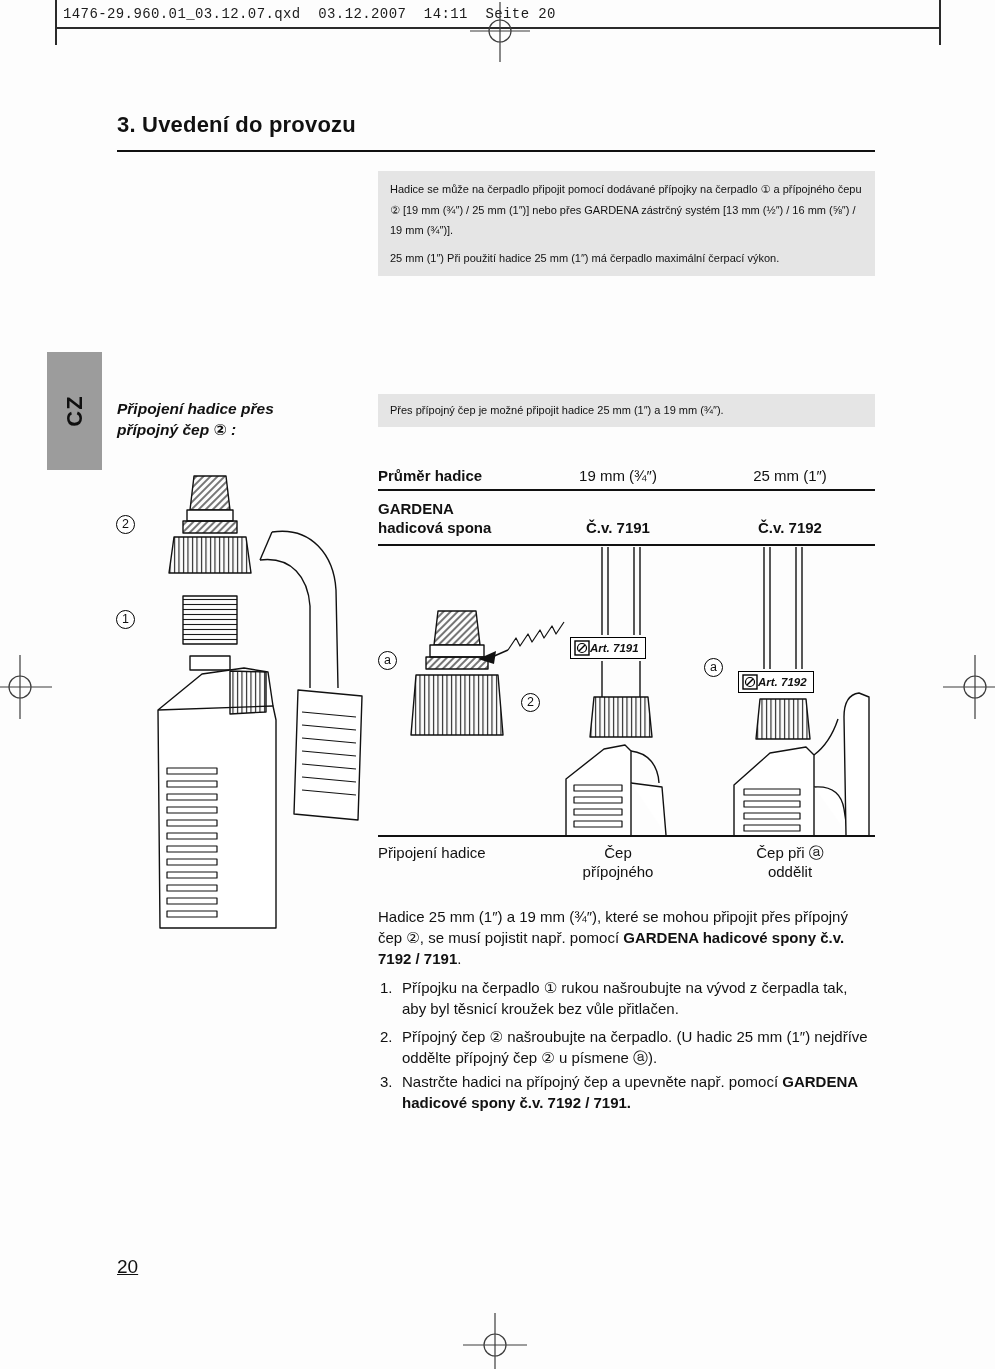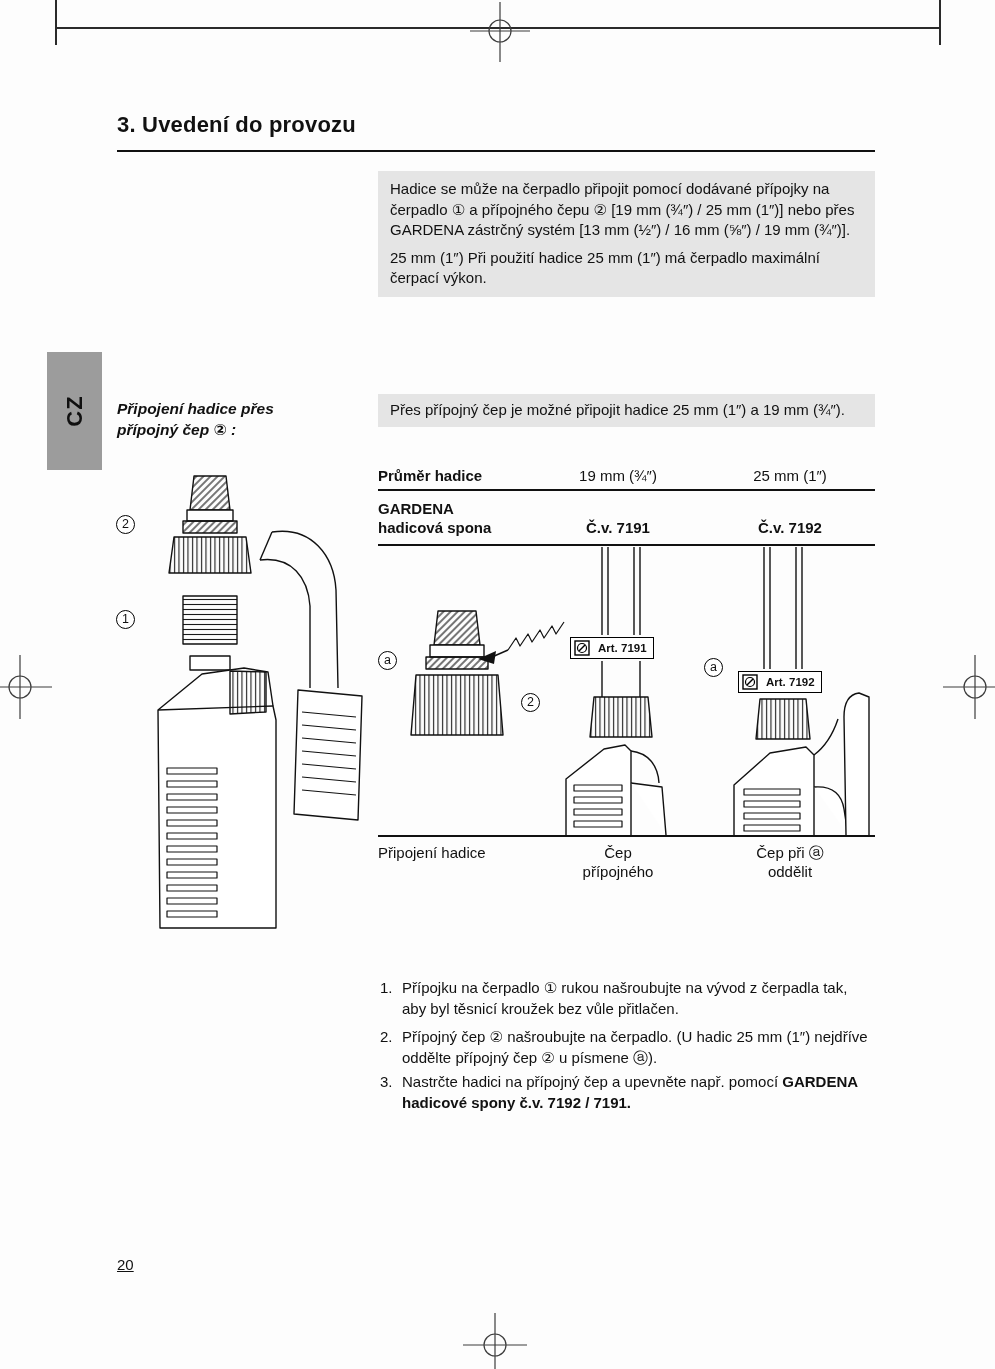--- a/index.html
+++ b/index.html
@@ -16,52 +16,53 @@
   .header-rule { position:absolute; left:55px; top:27px; width:885px; height:1.5px; background:#2a2a2a; }
   .trim { position:absolute; background:#2a2a2a; }
 
   
   .reg { position:absolute; }
   .reg line, .reg circle { stroke:#3c3c3c; stroke-width:1.2; fill:none; }
 
   .section-title { position:absolute; left:117px; top:112px; font-size:22px; font-weight:bold; letter-spacing:.2px; }
   .title-rule { position:absolute; left:117px; top:150px; width:758px; height:2px; background:#111; }
 
-  .gray-box { position:absolute; left:378px; width:497px; background:#e5e5e5; padding:8px 12px; font-size:15px; line-height:20.5px; text-align:left; }
+  .gray-box { position:absolute; left:378px; width:497px; background:#e5e5e5; padding:8px 12px; font-size:11px; line-height:20.5px; text-align:left; }
   .gray-box p + p { margin-top:7px; }
 
   .body-text { position:absolute; left:378px; width:497px; font-size:15px; line-height:21px; }
 
   .cz-tab { position:absolute; left:47px; top:352px; width:55px; height:118px; background:#9c9c9c; display:flex; align-items:center; justify-content:center; }
   .cz-tab span { transform:rotate(-90deg); font-size:22px; font-weight:bold; color:#101010; letter-spacing:1px; }
 
   .side-caption { position:absolute; left:117px; top:398px; width:180px; font-size:15.5px; font-weight:bold; font-style:italic; line-height:21px; }
 
   .t-cell { position:absolute; font-size:15px; line-height:19px; }
   .t-bold { font-weight:bold; }
   .t-center { width:160px; text-align:center; }
   .rule { position:absolute; left:378px; width:497px; height:1.5px; background:#111; }
 
   .callout { position:absolute; width:19px; height:19px; border:1.5px solid #000; border-radius:50%; background:#fff; display:flex; align-items:center; justify-content:center; font-size:12.5px; line-height:1; z-index:5; }
 
-  .art-label { position:absolute; display:flex; align-items:center; gap:8px; height:22px; border:1.6px solid #000; background:#fff; padding:0 6px 0 3px; z-index:5; }
+  .art-label { position:absolute; display:flex; align-items:center; gap:0; height:22px; border:1.6px solid #000; background:#fff; padding:0 6px 0 3px; z-index:5;font-style:italic; }
   .art-label .txt { font-size:11.5px; font-weight:bold; white-space:nowrap; }
   .clamp-ic { display:inline-flex; }
 
   .step { position:absolute; left:378px; width:497px; font-size:15px; line-height:21px; }
   .step .num { position:absolute; left:2px; top:0; }
   .step .stext { display:block; margin-left:24px; }
 
-  .page-num { position:absolute; left:117px; top:1256px; font-size:15px;text-decoration:underline; }
+  .page-num { position:absolute; left:117px; top:1256px; font-size:19px;text-decoration:underline; }
 </style>
 </head>
 <body>
 
 <div class="page">
 
+  <div class="print-header">1476-29.960.01_03.12.07.qxd  03.12.2007  14:11  Seite 20</div>
   <div class="header-rule"></div>
   <div class="trim" style="left:55px;top:0;width:1.5px;height:45px"></div>
   <div class="trim" style="left:939px;top:0;width:1.5px;height:45px"></div>
 
   <svg class="reg" style="left:470px;top:0" width="60" height="62">
       <line x1="30" y1="2" x2="30" y2="62"></line>
       <line x1="0" y1="31" x2="60" y2="31"></line>
       <circle cx="30" cy="31" r="11"></circle>
     </svg>
   <svg class="reg" style="left:-12px;top:655px" width="64" height="64">
@@ -254,20 +255,21 @@
     <span class="txt">Art. 7192</span>
   </div>
 
   <div class="rule" style="top:835px"></div>
   <div class="t-cell" style="left:378px;top:843px">Připojení hadice</div>
   <div class="t-cell t-center" style="left:538px;top:843px">Čep</div>
   <div class="t-cell t-center" style="left:538px;top:862px">přípojného</div>
   <div class="t-cell t-center" style="left:710px;top:843px">Čep při ⓐ</div>
   <div class="t-cell t-center" style="left:710px;top:862px">oddělit</div>
 
+  <p class="body-text" style="top:906px"><span>Hadice 25 mm (1″) a 19 mm (¾″), které se mohou připojit přes přípojný čep ②, se musí pojistit např. pomocí </span><b>GARDENA hadicové spony č.v. 7192 / 7191</b><span>.</span></p>
 
   <div class="step" style="top:977px">
     <span class="num">1.</span>
     <span class="stext"><span>Přípojku na čerpadlo ① rukou našroubujte na vývod z čerpadla tak, aby byl těsnicí kroužek bez vůle přitlačen.</span><b></b></span>
   </div>
   <div class="step" style="top:1026px">
     <span class="num">2.</span>
     <span class="stext"><span>Přípojný čep ② našroubujte na čerpadlo. (U hadic 25 mm (1″) nejdříve oddělte přípojný čep ② u písmene ⓐ).</span><b></b></span>
   </div>
   <div class="step" style="top:1071px">

